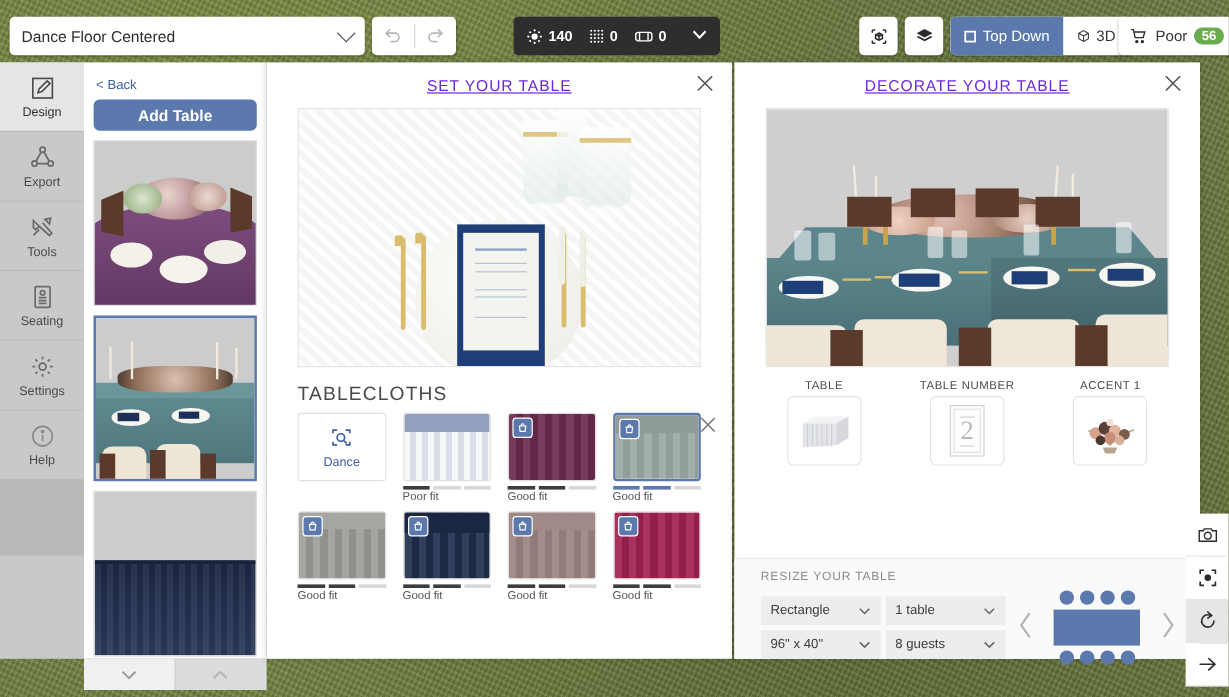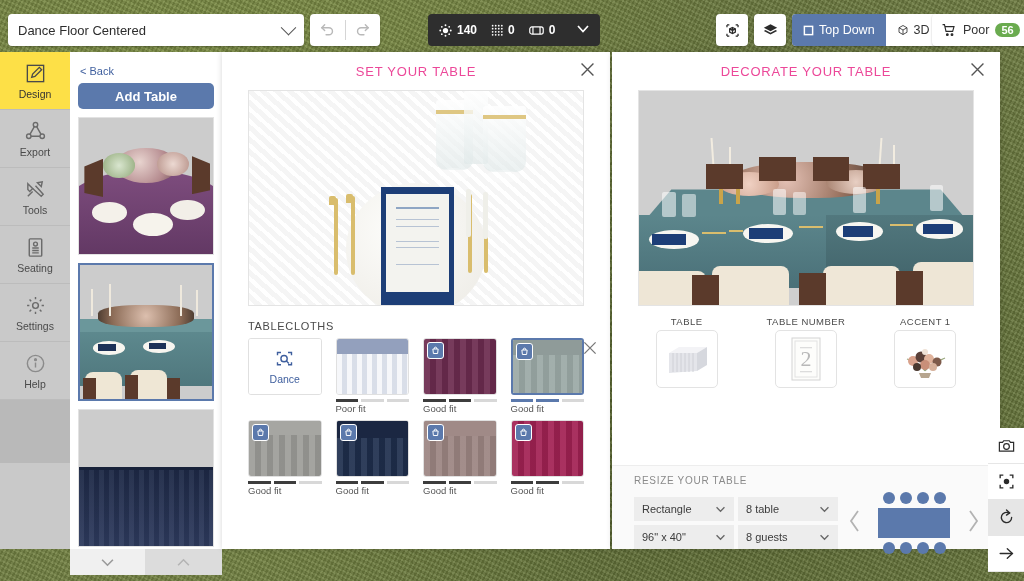--- a/index.html
+++ b/index.html
@@ -66,21 +66,21 @@
   }
   .badge { background:#6aab4f; color:#fff; border-radius:7px; font-size:11px;
            padding:1px 6px; font-weight:600; }
 
   
   #rail { position:absolute; left:0; top:52px; width:70px; height:497px;
           background:#c9c9c9; }
   .rail-item { height:58px; display:flex; flex-direction:column; align-items:center;
                justify-content:center; gap:3px; font-size:10.5px; color:#4a4a4a;
                border-bottom:1px solid #bcbcbc; cursor:pointer; }
-  .rail-item.on { background:#fde047; color:#333;text-align:center; }
+  .rail-item.on { background:#e5e5e5; color:#333;text-align:center; }
 
   
   #thumbs { position:absolute; left:70px; top:52px; width:152px; height:497px;
             background:#fff; }
   #thumbs .inner { padding:11px 8px 0 8px; }
   .back { font-size:11px; color:#3f5f9e; margin:2px 0 6px 2px; cursor:pointer; }
   .addtable { height:26px; background:#5b79ac; color:#fff; border-radius:5px;
               display:flex; align-items:center; justify-content:center;
               font-size:13px; font-weight:600; cursor:pointer; }
   .thumb { margin-top:8px; height:138px; border:1px solid #e2e2e2; position:relative;
@@ -89,26 +89,26 @@
   .thumbnav { position:absolute; left:70px; top:549px; width:152px; height:26px;
               display:flex; }
   .thumbnav div { flex:1; display:flex; align-items:center; justify-content:center;
                   background:#f0f0f0; border-right:1px solid #dcdcdc; cursor:pointer; }
   .thumbnav div.dim { background:#dcdcdc; }
 
   
   #panelA { position:absolute; left:222px; top:52px; width:388px; height:497px;
             background:#fff; box-shadow:0 0 6px rgba(0,0,0,.16); }
   .ph { height:38px; display:flex; align-items:center; justify-content:center;
-        font-size:13px; letter-spacing:.06em; color:#ec4899; position:relative; }
+        font-size:13px; letter-spacing:.06em; color:#6d28d9; position:relative;text-decoration:underline; }
   .xclose { position:absolute; right:14px; top:50%; transform:translateY(-50%);
             cursor:pointer; }
   .preview { margin:0 26px; height:216px; border:1px solid #e4e4e4; overflow:hidden;
              position:relative; }
-  .sect-title { margin:14px 0 6px 26px; font-size:11px; letter-spacing:.06em;
+  .sect-title { margin:14px 0 6px 26px; font-size:16px; letter-spacing:.06em;
                 color:#4a4a4a; }
 
   .swgrid { margin:0 26px; display:grid; grid-template-columns:repeat(4,1fr);
             gap:6px 14px; position:relative; }
   .sw { cursor:pointer; }
   .sw .tile { height:57px; border:1px solid #e0e0e0; border-radius:3px; position:relative;
               overflow:hidden; }
   .sw.sel .tile { border:2px solid #5b79ac; }
   .sw .browse { display:flex; flex-direction:column; align-items:center; justify-content:center;
                 gap:3px; background:#fff; height:100%; color:#3f5f9e; font-size:10.5px; }
@@ -717,21 +717,21 @@
   <div class="rz-title">RESIZE YOUR TABLE</div>
   <div class="rz-body">
     <div class="sel2grid">
       <div class="sel2">
         <span>Rectangle</span>
         <svg width="11" height="7" viewBox="0 0 12 8" fill="none" stroke="#666" stroke-width="1.5">
             <polyline points="1.5,1.5 6,6 10.5,1.5"></polyline>
           </svg>
       </div>
       <div class="sel2">
-        <span>8 table</span>
+        <span>1 table</span>
         <svg width="11" height="7" viewBox="0 0 12 8" fill="none" stroke="#666" stroke-width="1.5">
             <polyline points="1.5,1.5 6,6 10.5,1.5"></polyline>
           </svg>
       </div>
       <div class="sel2">
         <span>96" x 40"</span>
         <svg width="11" height="7" viewBox="0 0 12 8" fill="none" stroke="#666" stroke-width="1.5">
             <polyline points="1.5,1.5 6,6 10.5,1.5"></polyline>
           </svg>
       </div>

